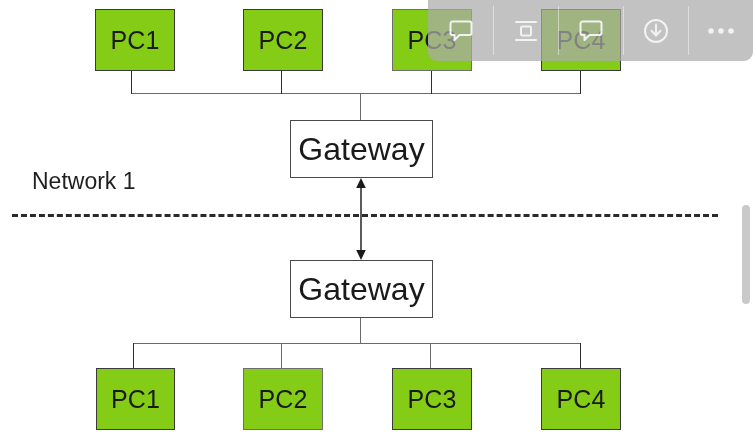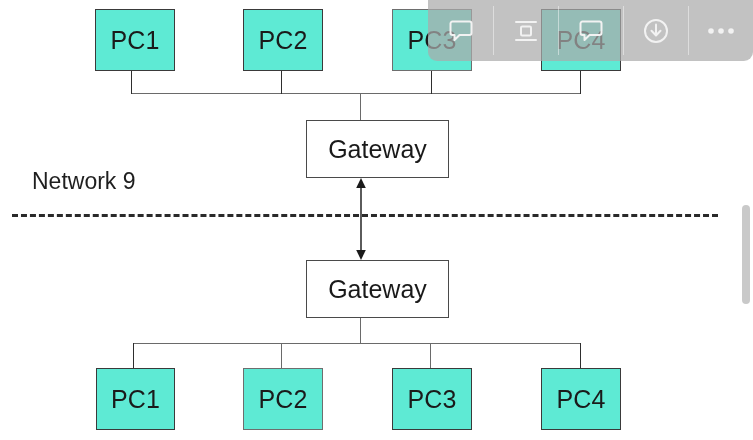--- a/index.html
+++ b/index.html
@@ -17,21 +17,21 @@
     width: 753px;
     height: 440px;
     background: #ffffff;
     overflow: hidden;
   }
 
   
   .node-box {
     position: absolute;
     box-sizing: border-box;
-    background: #5eead4;
+    background: #84cc16;
     border: 1.6px solid #3a3a3a;
     display: flex;
     align-items: center;
     justify-content: center;
     color: #1a1a1a;
     font-size: 25px;
     letter-spacing: 0.2px;
     z-index: 3;
   }
   .node-box.light {
@@ -40,23 +40,22 @@
   }
   .gateway-box {
     position: absolute;
     box-sizing: border-box;
     background: #ffffff;
     border: 1.5px solid #4a4a4a;
     display: flex;
     align-items: center;
     justify-content: center;
     color: #1a1a1a;
-    font-size: 25px;
+    font-size: 32px;
     z-index: 3;
-    margin-left: 16px;
   }
 
   .wire-h {
     position: absolute;
     height: 0;
     border-top: 1.4px solid #6a6a6a;
     z-index: 1;
   }
   .wire-v {
     position: absolute;
@@ -169,21 +168,21 @@
     <span>PC3</span>
   </div>
   <div class="node-box" style="left:541px; top:9px; width:80px; height:62px;">
     <span>PC4</span>
   </div>
 
   <div class="gateway-box" style="left:290px; top:120px; width:143px; height:58px;">
     <span>Gateway</span>
   </div>
 
-  <div class="net-label" style="left:32px; top:168px;">Network 9</div>
+  <div class="net-label" style="left:32px; top:168px;">Network 1</div>
 
   <div class="divider-dashed" style="left:12px; top:214px; width:706px;"></div>
 
   <svg class="dbl-arrow" style="left:352px; top:177px;" width="18" height="84" viewBox="0 0 18 84">
     <line x1="9" y1="8" x2="9" y2="76" stroke="#4a4a4a" stroke-width="1.8"></line>
     <polygon points="9,1 4.2,11 13.8,11" fill="#1a1a1a"></polygon>
     <polygon points="9,83 4.2,73 13.8,73" fill="#1a1a1a"></polygon>
   </svg>
 
 

